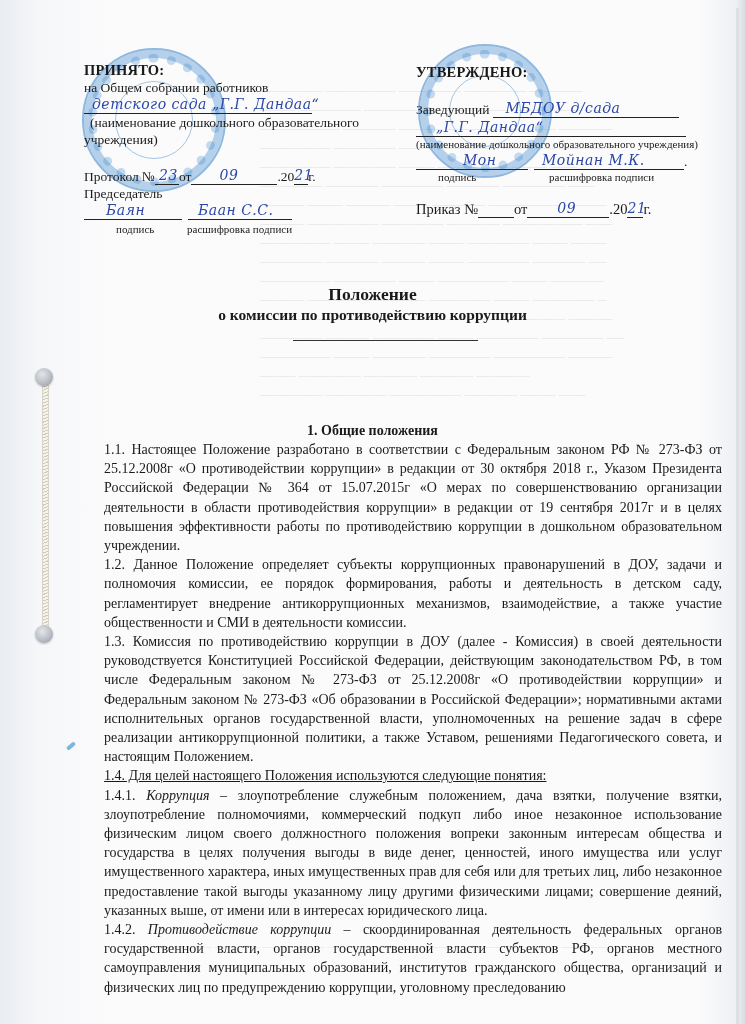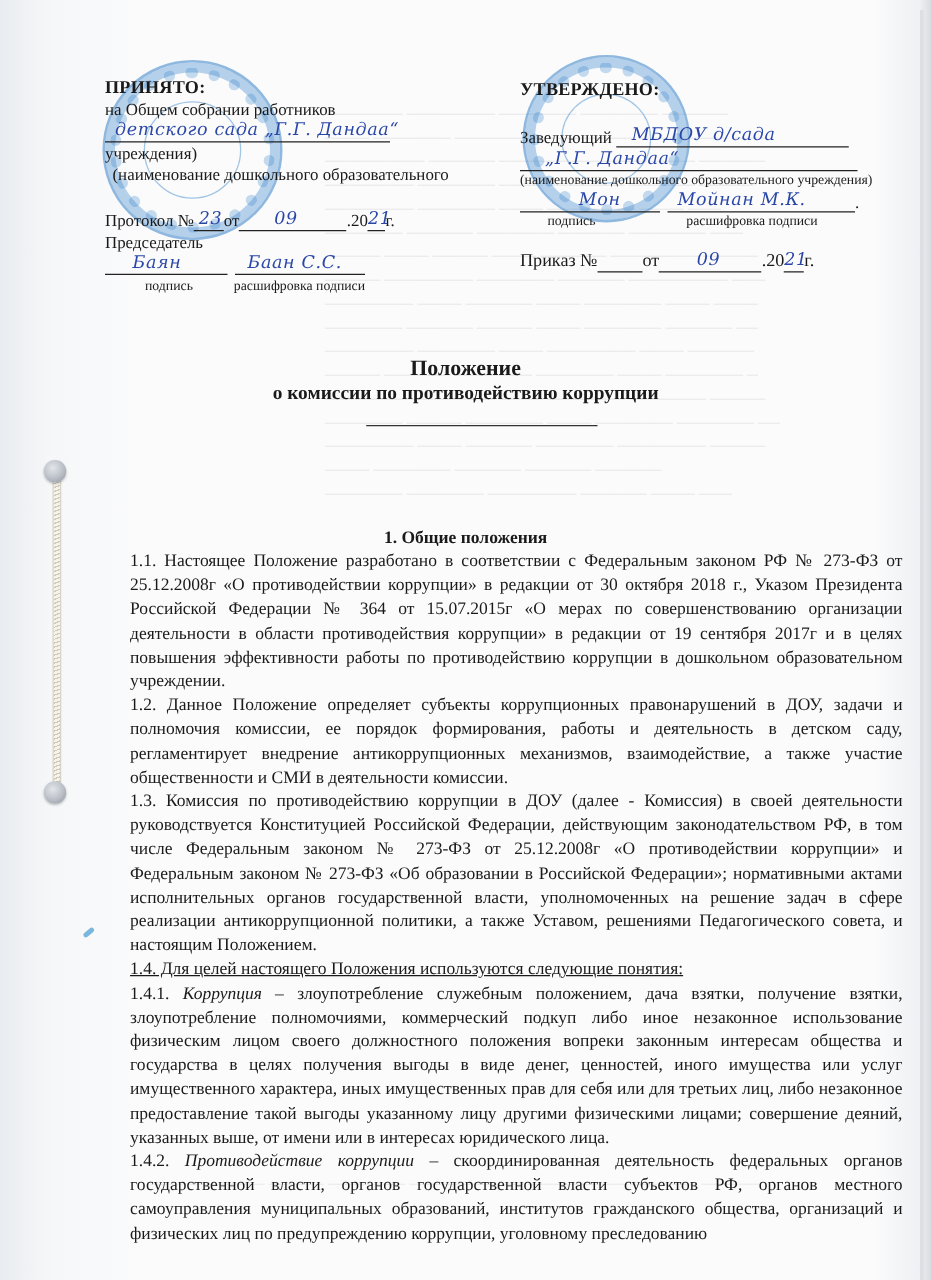--- a/index.html
+++ b/index.html
@@ -183,22 +183,22 @@
   </div>
 
   <div class="hdr hdr-left">
     <div class="title">ПРИНЯТО:</div>
     <div>на Общем собрании работников</div>
     <div class="line" style="margin-top:1px;">
       <span class="fill" style="width:228px;">
         <span class="hw" style="left:8px;">детского сада „Г.Г. Дандаа“</span>
       </span>
     </div>
+    <div style="padding-left:6px;">(наименование дошкольного образовательного</div>
     <div>учреждения)</div>
-    <div style="padding-left:6px;">(наименование дошкольного образовательного</div>
     <div class="line">
       <span>Протокол №</span>
       <span class="fill" style="width:24px;">
           <span class="hw" style="left:4px;">23</span>
         </span>
       <span>от</span>
       <span class="fill" style="width:86px;">
           <span class="hw" style="left:28px;">09</span>
         </span>
       <span>.20</span>

